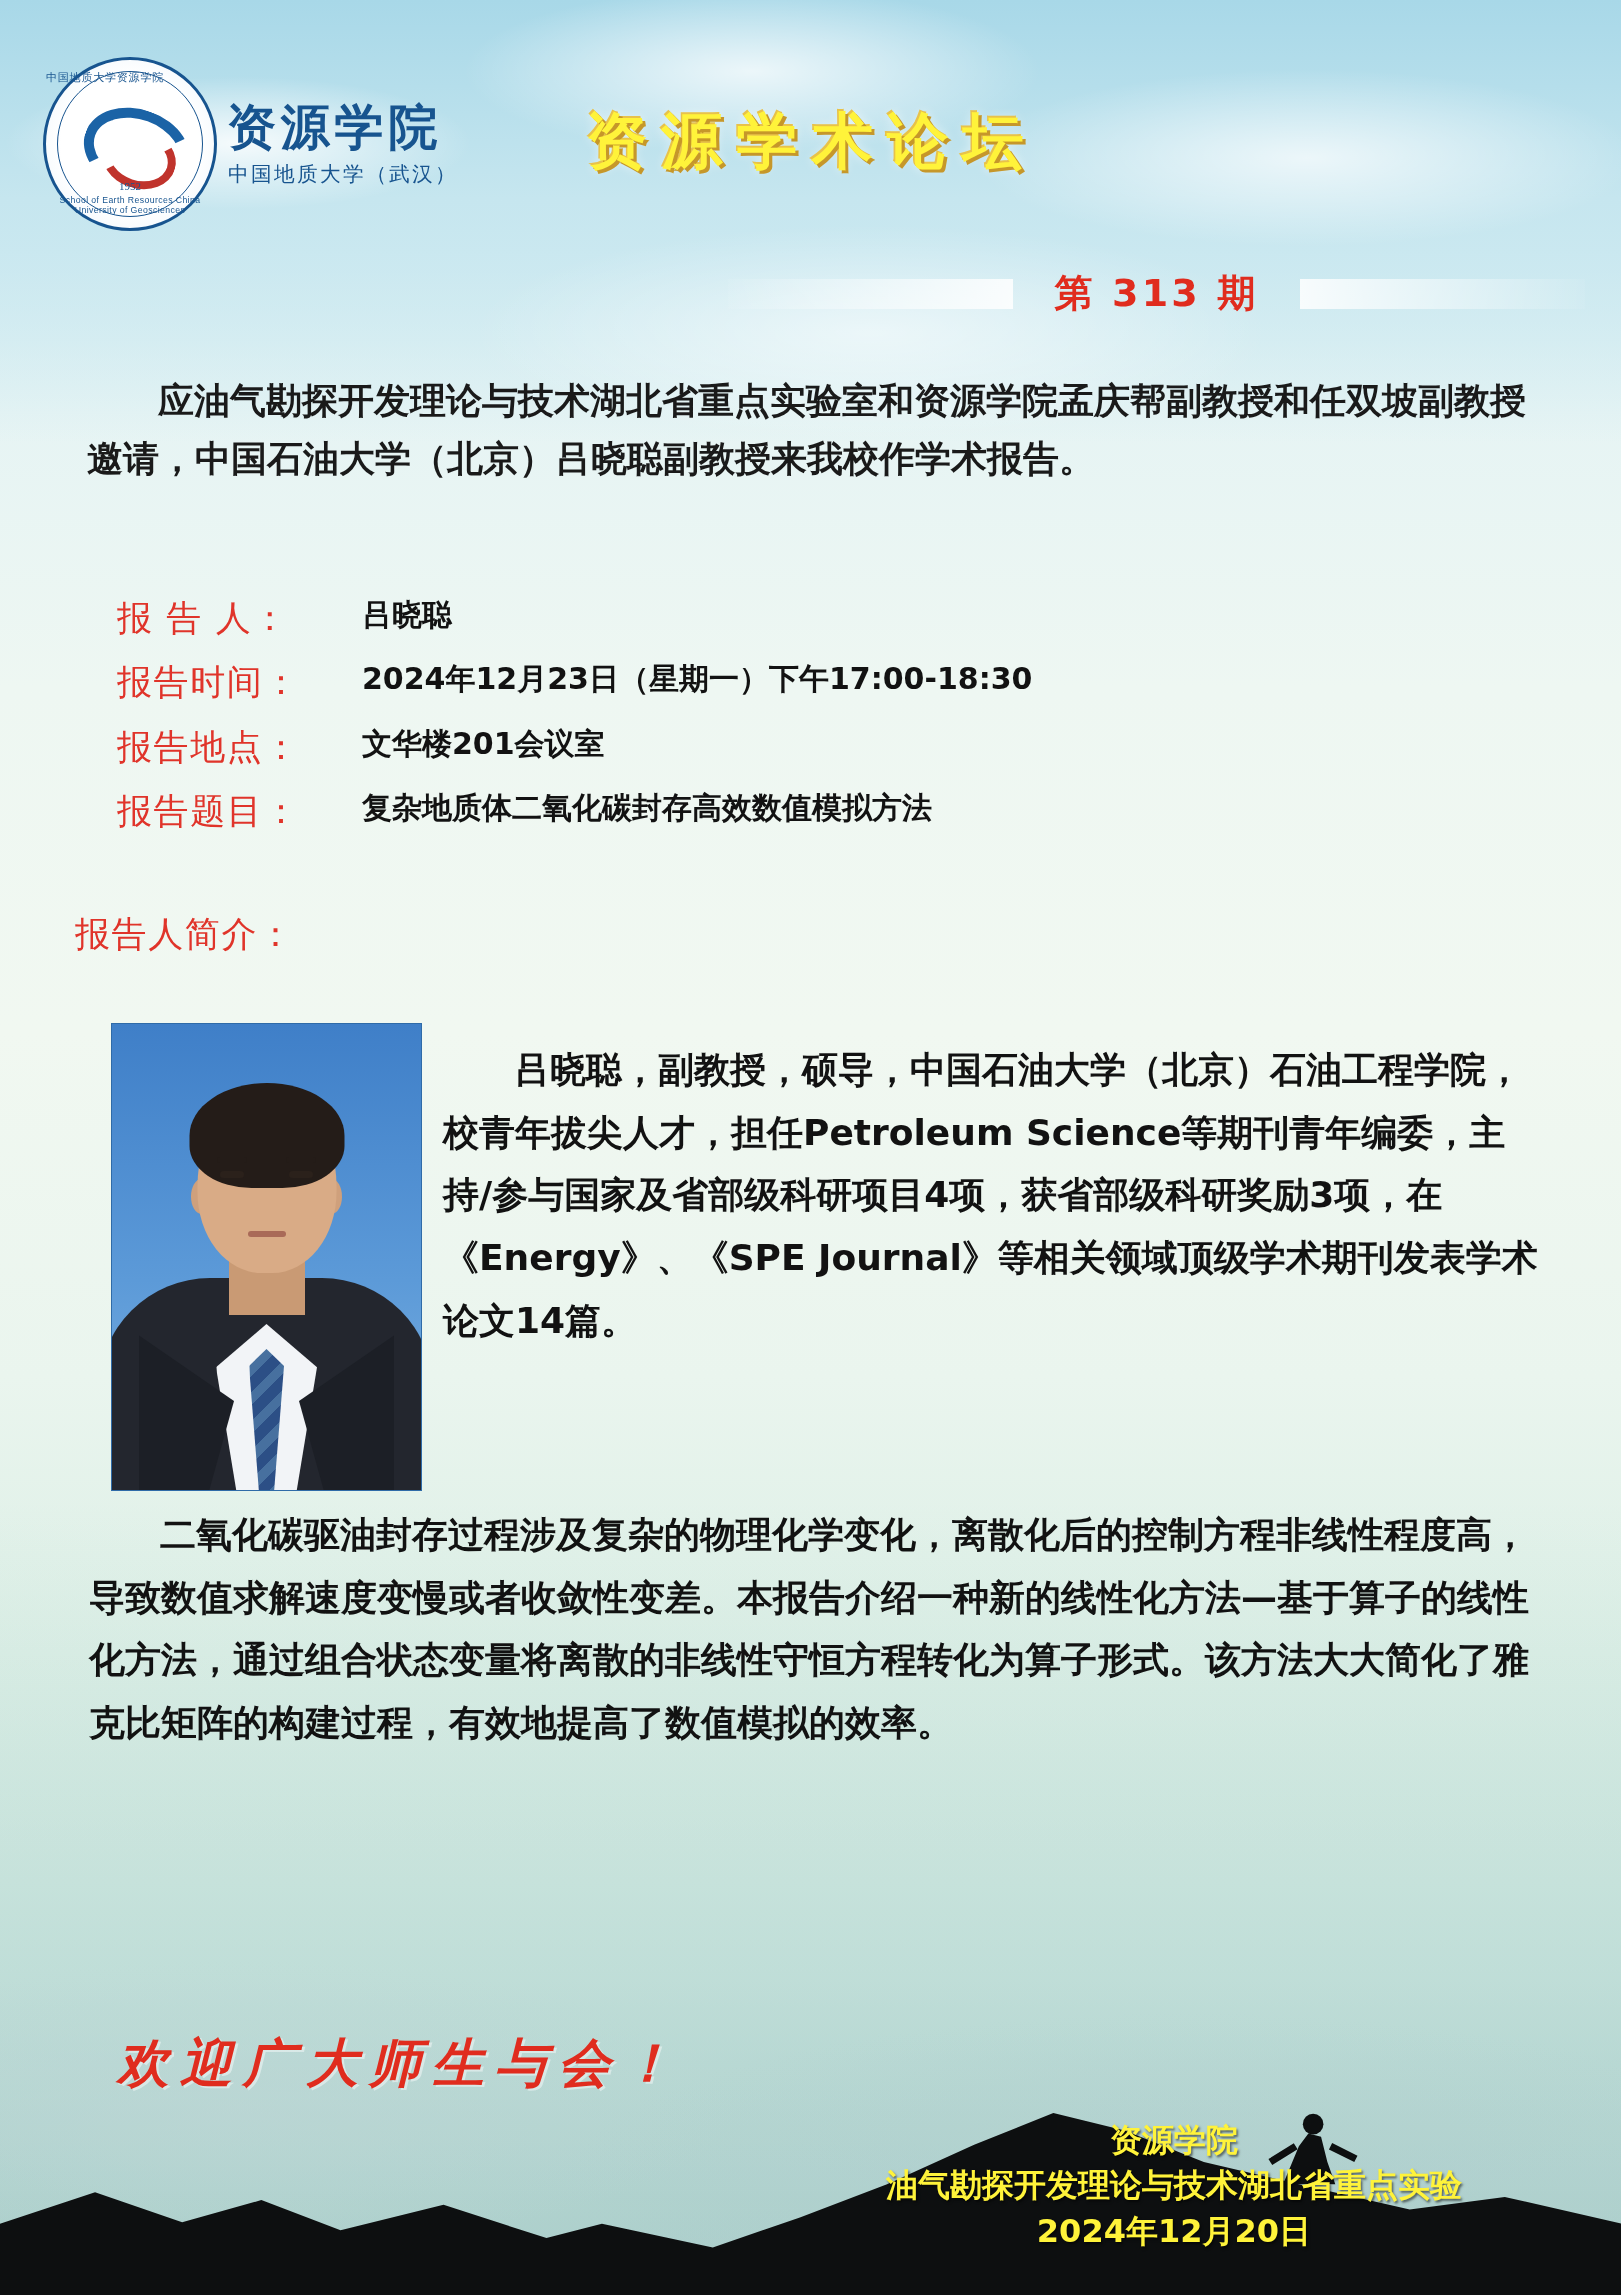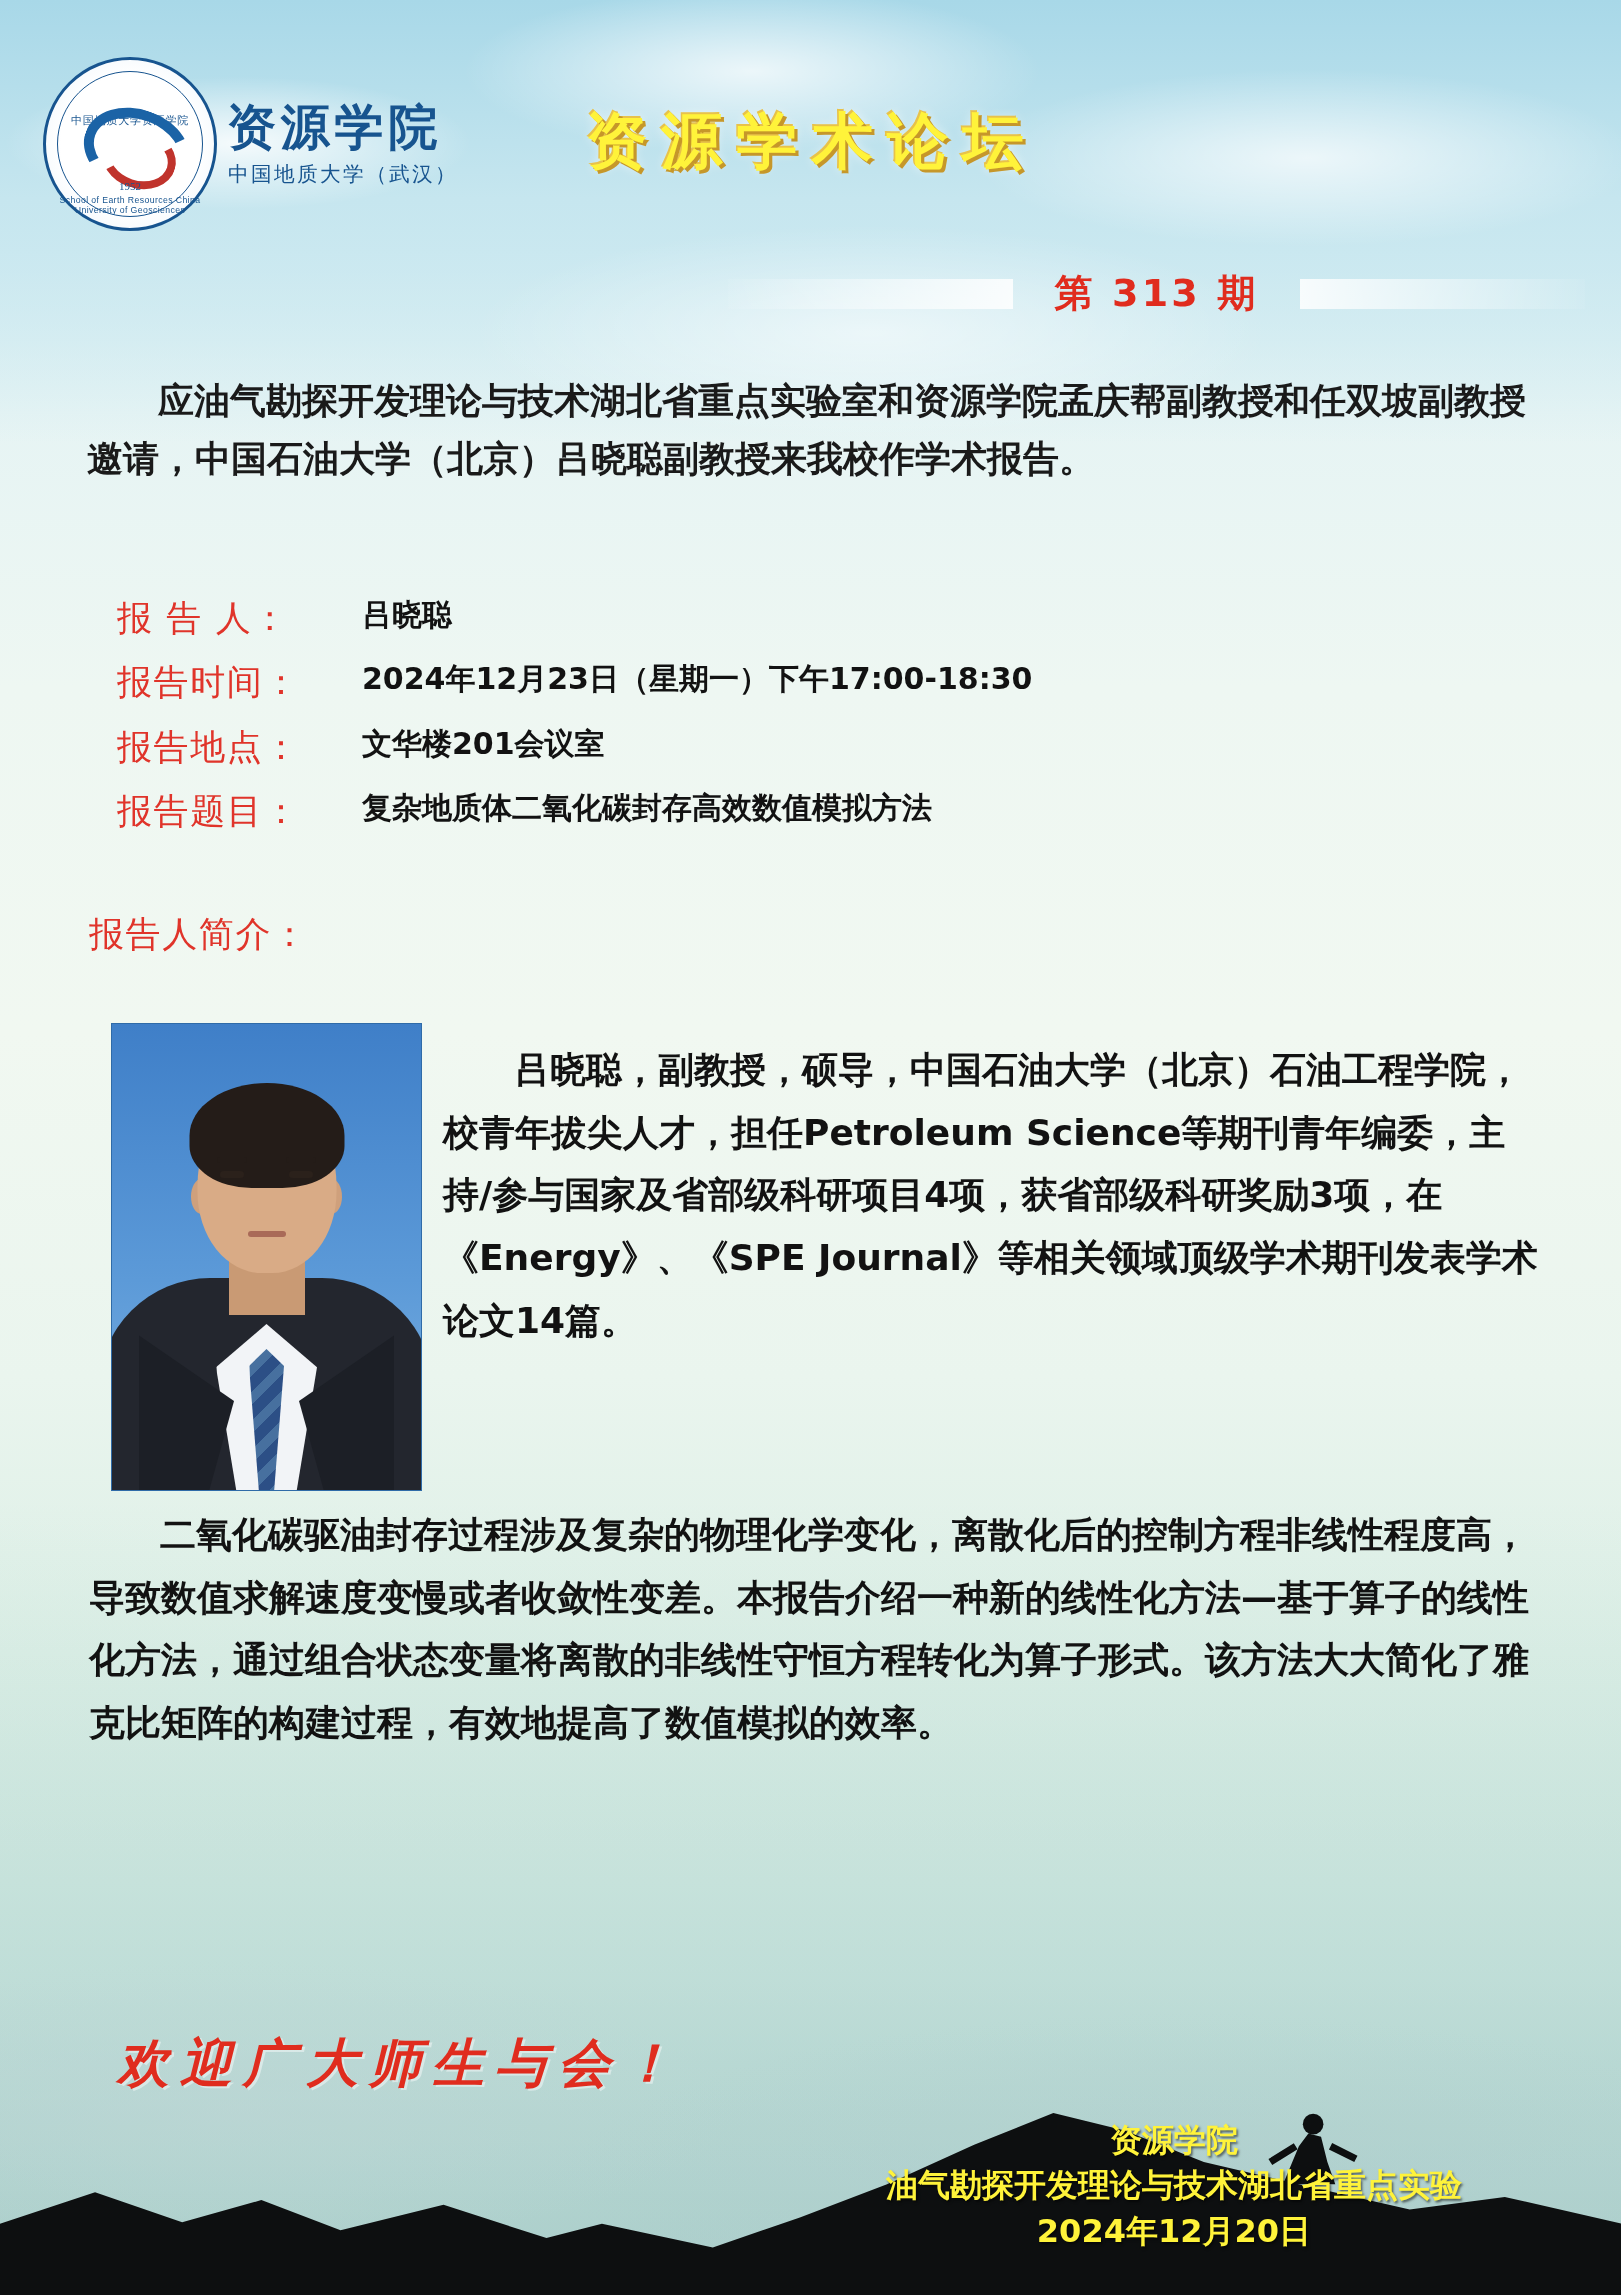--- a/index.html
+++ b/index.html
@@ -105,25 +105,23 @@
     border: 8.7px solid #c0332c;
     border-radius: 50%;
     border-left-color: transparent;
     border-top-color: transparent;
     transform: rotate(18deg);
   }
   .logo-seal-top-text {
     position: absolute;
     left: 0; right: 0;
     top: 9.5px;
-    text-align: center;
     font-size: 11px;
     color: #17548f;
     letter-spacing: 0.8px;
-    margin-top: 43px;
   }
   .logo-seal-bottom-text {
     position: absolute;
     left: 0; right: 0;
     bottom: 12.7px;
     text-align: center;
     font-size: 8.7px;
     color: #17548f;
     letter-spacing: 0.4px;
   }
@@ -245,21 +243,21 @@
   }
   .info-value {
     font-size: 30px;
     font-weight: bold;
     color: #121212;
     font-family: "DejaVu Sans", "Liberation Sans", sans-serif;
   }
 
   .bio-heading {
     position: absolute;
-    left: 89px;
+    left: 75px;
     top: 911px;
     font-size: 35px;
     color: #e0342a;
     letter-spacing: 1.6px;
     font-family: Liberation Mono, monospace;
   }
 
   .portrait {
     position: absolute;
     left: 111px;

